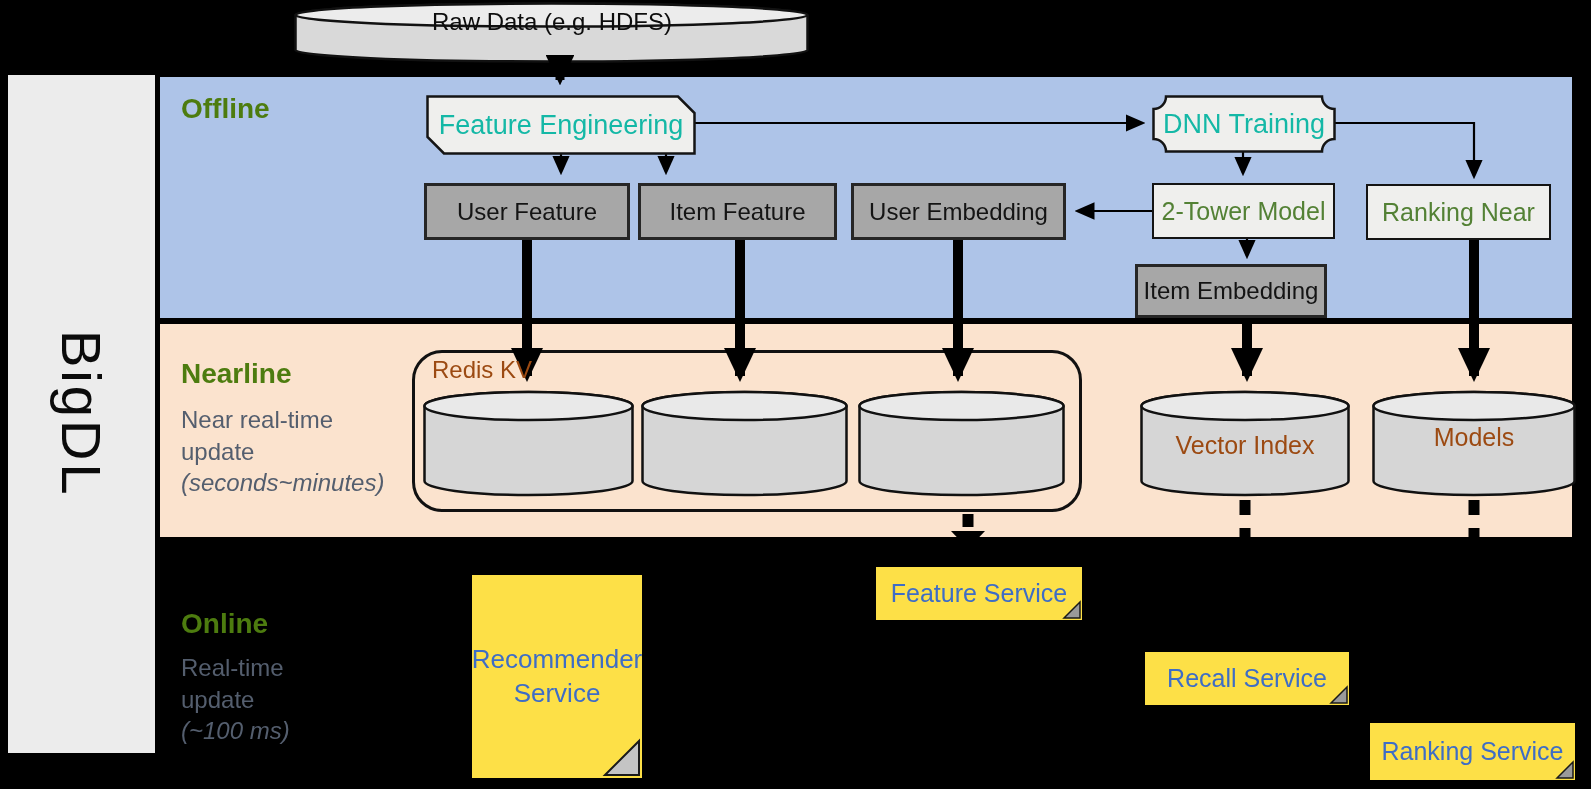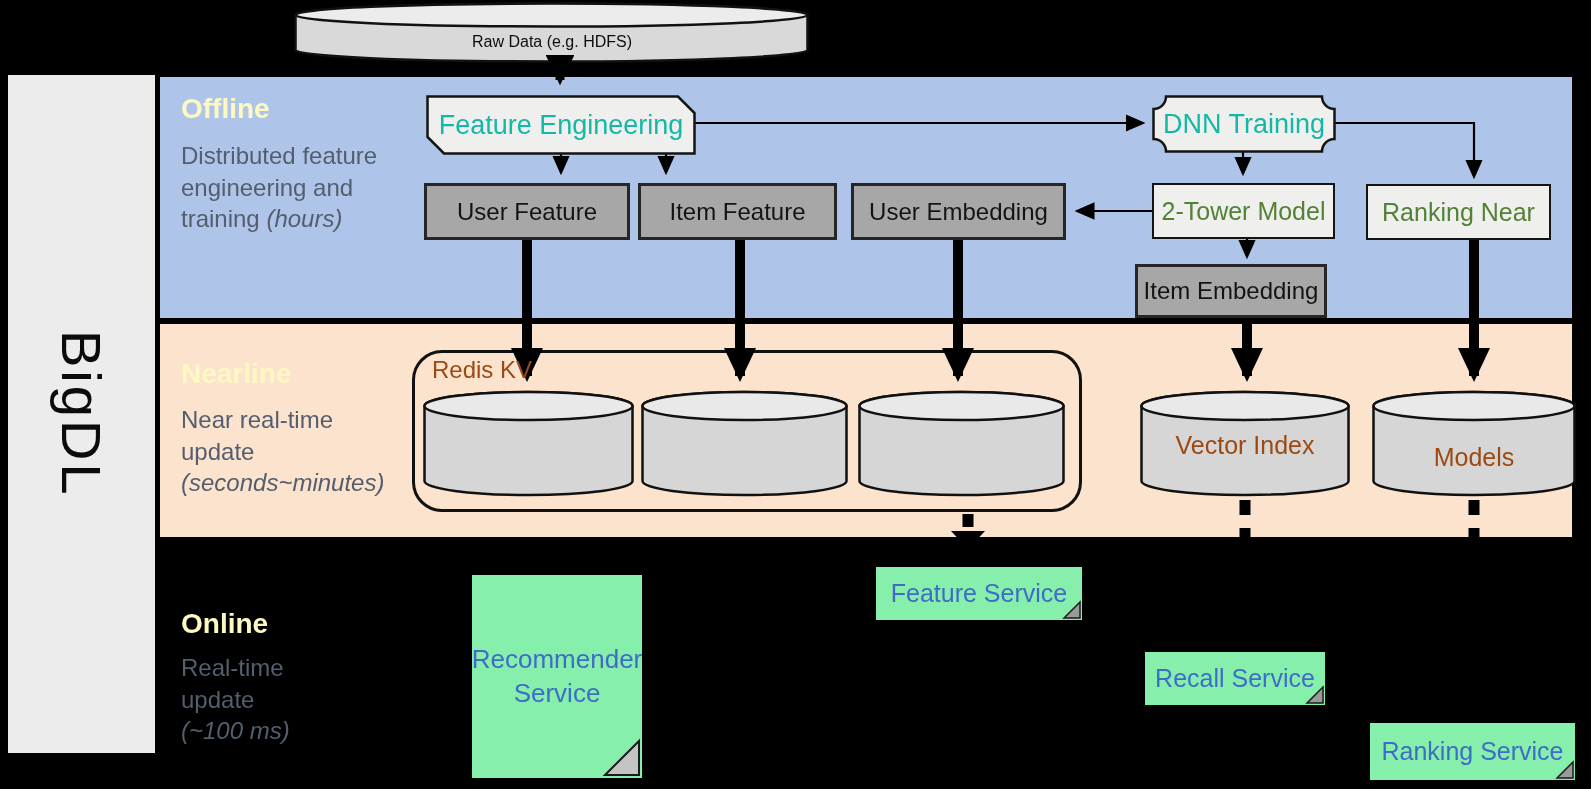--- a/index.html
+++ b/index.html
@@ -9,81 +9,77 @@
     font-family:"Liberation Sans",sans-serif;overflow:hidden;
   }
   
   .sidebar{position:absolute;left:8px;top:75px;width:147px;height:678px;background:#ececec;
     display:flex;align-items:center;justify-content:center;}
   .bigdl{writing-mode:vertical-rl;font-size:56px;color:#0b0b0b;letter-spacing:3px;}
   .band{position:absolute;left:160px;width:1412px;}
   .band.offline{top:77px;height:241px;background:#aec4e8;}
   .band.nearline{top:324px;height:213px;background:#fbe3ce;}
   
-  .sec-title{position:absolute;left:181px;font-size:28px;font-weight:bold;color:#fef9c3;}
+  .sec-title{position:absolute;left:181px;font-size:28px;font-weight:bold;color:#4d7c0f;}
   .sec-sub{position:absolute;left:181px;font-size:24px;color:#545e6e;line-height:1.32;}
   .sec-sub .note{font-style:italic;white-space:nowrap;}
   .sub-offline{width:205px;}
   .sub-nearline{width:205px;}
   .sub-online{width:128px;}
   
   .node{position:absolute;display:flex;align-items:center;justify-content:center;text-align:center;}
   .graybox{background:#a7a7a7;border:3px solid #262626;color:#141414;font-size:24px;}
   .roundbox{background:#efefed;border:2.5px solid #141414;border-radius:0;font-size:25px;color:#538135;}
   .shape-label{position:absolute;display:flex;align-items:center;justify-content:center;text-align:center;}
   .blue-label{color:#14b8a6;font-size:27px;}
   .brown{color:#9c4a12;}
   
   .redis-box{position:absolute;left:412px;top:350px;width:670px;height:162px;
     border:3px solid #111;border-radius:30px;background:transparent;}
   .redis-label{position:absolute;left:432px;top:356px;font-size:24px;}
   .cyl{position:absolute;}
   .cyl-label{position:absolute;font-size:25px;display:flex;align-items:center;justify-content:center;}
   
-  .card{position:absolute;background:#86efac;display:flex;align-items:center;justify-content:center;
+  .card{position:absolute;background:#fde047;display:flex;align-items:center;justify-content:center;
     color:#3e6dc6;font-size:25px;text-align:center;}
   .fold{position:absolute;right:0;bottom:0;}
   
   .overlay{position:absolute;left:0;top:0;pointer-events:none;}
 </style>
 </head>
 <body>
 
 <div class="stage">
 
   <div class="sidebar">
     <div class="bigdl">BigDL</div>
   </div>
 
   <div class="band offline"></div>
   <div class="band nearline"></div>
 
   <div class="sec-title" style="top:93px">Offline</div>
-  <div class="sec-sub sub-offline" style="top:140px">
-    <span>Distributed feature engineering and training</span>
-    <span class="note">(hours)</span>
-  </div>
 
   <div class="sec-title" style="top:358px">Nearline</div>
   <div class="sec-sub sub-nearline" style="top:404px">
     <span>Near real-time update</span>
     <span class="note">(seconds~minutes)</span>
   </div>
 
   <div class="sec-title" style="top:608px">Online</div>
   <div class="sec-sub sub-online" style="top:652px">
     <span>Real-time update</span>
     <span class="note">(~100 ms)</span>
   </div>
 
   <svg class="cyl" style="left:294px;top:2px" width="516" height="62">
     <path d="M1.5,13 A256,11.5 0 0 1 513.5,13 V48 A256,11.5 0 0 1 1.5,48 Z" fill="#d9d9d9" stroke="#111" stroke-width="2.5"></path>
     <ellipse cx="257.5" cy="13" rx="256" ry="11.5" fill="#ececec" stroke="#111" stroke-width="2.5"></ellipse>
   </svg>
-  <div class="shape-label" style="left:294px;top:20px;width:516px;height:44px;font-size:16px;color:#0d0d0d">Raw Data (e.g. HDFS)</div>
+  <div class="shape-label" style="left:294px;top:0;width:516px;height:44px;font-size:24px;color:#0d0d0d">Raw Data (e.g. HDFS)</div>
 
   <div class="redis-box"></div>
 
   <svg class="cyl" style="left:423px;top:390px" width="211" height="108">
     <path d="M1.5,16 A104,14 0 0 1 209.5,16 V91 A104,14 0 0 1 1.5,91 Z" fill="#d6d6d6" stroke="#111" stroke-width="2.5"></path>
     <ellipse cx="105.5" cy="16" rx="104" ry="14" fill="#e9e9e9" stroke="#111" stroke-width="2.5"></ellipse>
   </svg>
   <svg class="cyl" style="left:641px;top:390px" width="207" height="108">
     <path d="M1.5,16 A102,14 0 0 1 205.5,16 V91 A102,14 0 0 1 1.5,91 Z" fill="#d6d6d6" stroke="#111" stroke-width="2.5"></path>
     <ellipse cx="103.5" cy="16" rx="102" ry="14" fill="#e9e9e9" stroke="#111" stroke-width="2.5"></ellipse>
@@ -146,37 +142,37 @@
   <div class="node graybox" style="left:424px;top:183px;width:206px;height:57px">User Feature</div>
   <div class="node graybox" style="left:851px;top:183px;width:215px;height:57px">User Embedding</div>
 
   <div class="node roundbox" style="left:1152px;top:183px;width:183px;height:56px">2-Tower Model</div>
   <div class="node roundbox" style="left:1366px;top:184px;width:185px;height:56px">Ranking Near</div>
 
   <div class="node graybox" style="left:1135px;top:264px;width:192px;height:54px">Item Embedding</div>
 
   <div class="redis-label brown">Redis KV</div>
   <div class="cyl-label brown" style="left:1140px;top:420px;width:210px;height:50px">Vector Index</div>
-  <div class="cyl-label brown" style="left:1372px;top:432px;width:204px;height:50px">Models</div>
+  <div class="cyl-label brown" style="left:1372px;top:412px;width:204px;height:50px">Models</div>
 
   <div class="card" style="left:472px;top:575px;width:170px;height:203px;font-size:26px;line-height:1.3">
     <span style="padding:0 10px">Recommender Service</span>
     <svg class="fold" width="40" height="40">
       <path d="M3,37 L37,3 L37,37 Z" fill="#c4c4c4" stroke="#1a1a1a" stroke-width="2"></path>
     </svg>
   </div>
 
   <div class="card" style="left:876px;top:567px;width:206px;height:53px">
     <span>Feature Service</span>
     <svg class="fold" width="20" height="20">
       <path d="M2,18 L18,2 L18,18 Z" fill="#9a9a9a" stroke="#1a1a1a" stroke-width="1.5"></path>
     </svg>
   </div>
 
-  <div class="card" style="left:1145px;top:652px;width:180px;height:53px">
+  <div class="card" style="left:1145px;top:652px;width:204px;height:53px">
     <span>Recall Service</span>
     <svg class="fold" width="20" height="20">
       <path d="M2,18 L18,2 L18,18 Z" fill="#9a9a9a" stroke="#1a1a1a" stroke-width="1.5"></path>
     </svg>
   </div>
 
   <div class="card" style="left:1370px;top:723px;width:205px;height:57px">
     <span>Ranking Service</span>
     <svg class="fold" width="20" height="20">
       <path d="M2,18 L18,2 L18,18 Z" fill="#9a9a9a" stroke="#1a1a1a" stroke-width="1.5"></path>

